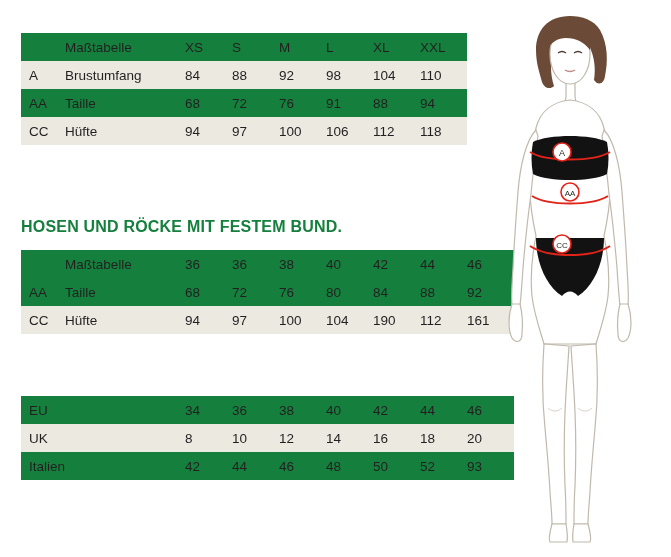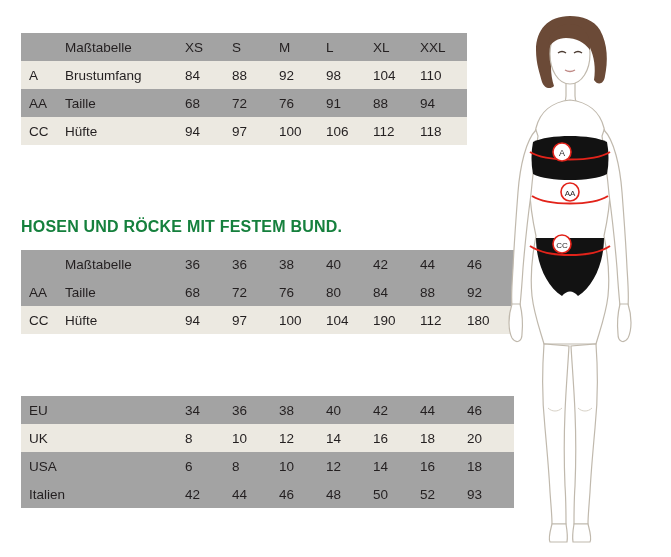--- a/index.html
+++ b/index.html
@@ -32,21 +32,21 @@
     table-layout: fixed;
     font-size: 13.5px;
   }
   table.size-table td, table.size-table th {
     text-align: left;
     vertical-align: middle;
     font-weight: normal;
     padding: 0;
   }
   .row-shaded td { background: #ece9e1; }
-  .row-plain td { background: #a3a3a3; }
+  .row-plain td { background: #15803d; }
 
   
   #table1 {
     position: absolute;
     left: 21px;
     top: 33px;
     width: 440px;
   }
   #table1 tr { height: 28px; }
   #table1 td { height: 28px; }
@@ -184,21 +184,21 @@
         </tr>
         <tr class="row-shaded">
           <td class="t2-c0">CC</td>
           <td class="t2-c1">Hüfte</td>
           <td class="t2-c2 num">94</td>
           <td class="t2-c3 num">97</td>
           <td class="t2-c4 num">100</td>
           <td class="t2-c5 num">104</td>
           <td class="t2-c6 num">190</td>
           <td class="t2-c7 num">112</td>
-          <td class="t2-c8 num">180</td>
+          <td class="t2-c8 num">161</td>
         </tr>
       </tbody>
     </table>
 
     <table class="size-table" id="table3">
       <tbody>
         <tr class="row-plain">
           <td class="t3-c0 hdr">EU</td>
           <td class="t3-c1 hdr">34</td>
           <td class="t3-c2 hdr">36</td>
@@ -210,30 +210,20 @@
         </tr>
         <tr class="row-shaded">
           <td class="t3-c0">UK</td>
           <td class="t3-c1 num">8</td>
           <td class="t3-c2 num">10</td>
           <td class="t3-c3 num">12</td>
           <td class="t3-c4 num">14</td>
           <td class="t3-c5 num">16</td>
           <td class="t3-c6 num">18</td>
           <td class="t3-c7 num">20</td>
-        </tr>
-        <tr class="row-plain">
-          <td class="t3-c0">USA</td>
-          <td class="t3-c1 num">6</td>
-          <td class="t3-c2 num">8</td>
-          <td class="t3-c3 num">10</td>
-          <td class="t3-c4 num">12</td>
-          <td class="t3-c5 num">14</td>
-          <td class="t3-c6 num">16</td>
-          <td class="t3-c7 num">18</td>
         </tr>
         <tr class="row-plain">
           <td class="t3-c0">Italien</td>
           <td class="t3-c1 num">42</td>
           <td class="t3-c2 num">44</td>
           <td class="t3-c3 num">46</td>
           <td class="t3-c4 num">48</td>
           <td class="t3-c5 num">50</td>
           <td class="t3-c6 num">52</td>
           <td class="t3-c7 num">93</td>

